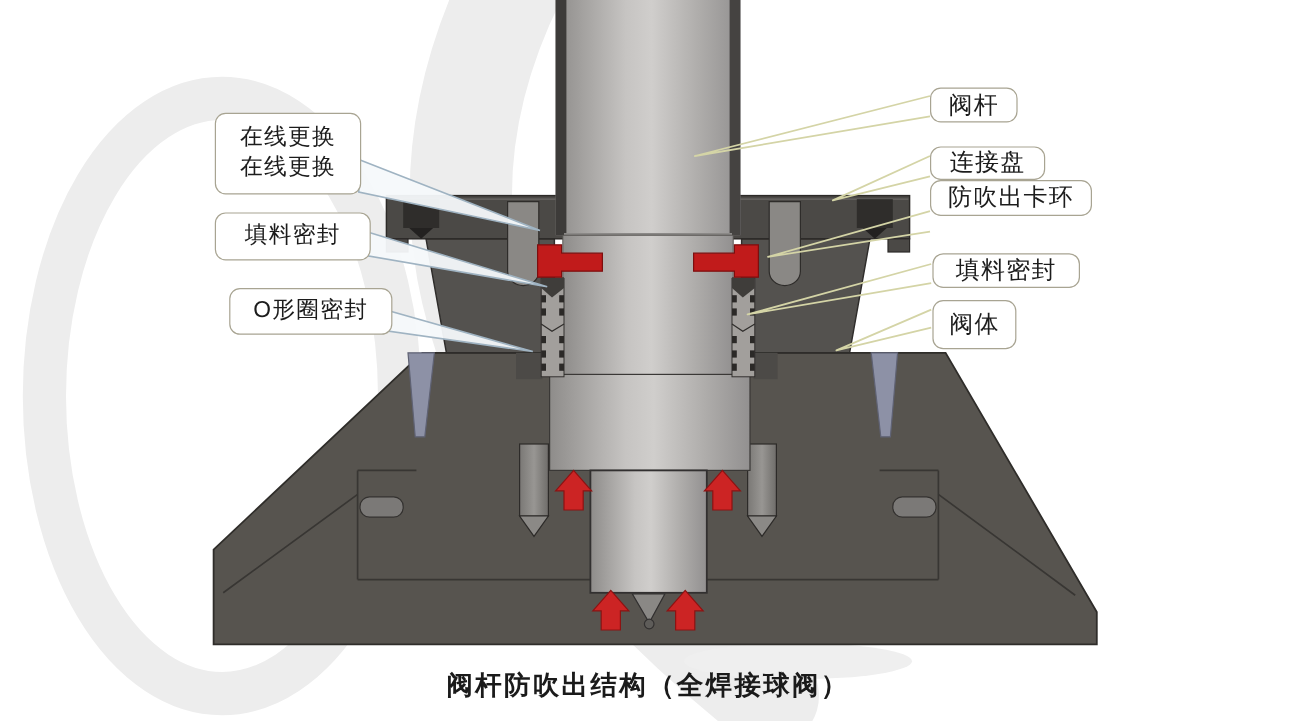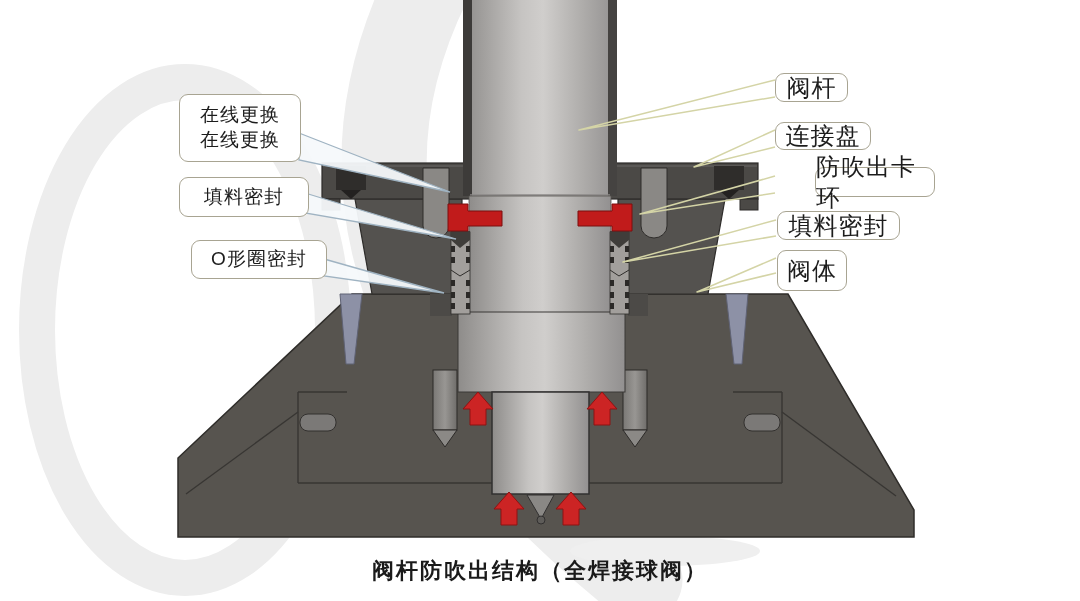--- a/index.html
+++ b/index.html
@@ -9,21 +9,21 @@
   }
   #diagram-svg{position:absolute;left:0;top:0;}
   .callout{
     position:absolute;background:#ffffff;border:1.6px solid #a8a492;
     border-radius:9px;display:flex;flex-direction:column;align-items:center;
     justify-content:center;color:#1c1c1c;box-sizing:border-box;
     font-family:"Liberation Sans",sans-serif;letter-spacing:1px;
     z-index:5;line-height:1.3;
   }
   .callout.left{font-size:19px;}
-  .callout.right{font-size:24px;}
+  .callout.right{font-size:20px;}
   #caption{
     position:absolute;left:0;right:0;top:556px;text-align:center;
     font-size:22px;font-weight:700;color:#1a1a1a;letter-spacing:2px;
     z-index:5;
   }
 </style>
 </head>
 <body>
 
 <div id="stage">
@@ -172,19 +172,19 @@
 
 <div class="callout left" style="left:179px;top:94px;width:122px;height:68px;">
   <div>在线更换</div>
   <div>在线更换</div>
 </div>
 <div class="callout left" style="left:179px;top:177px;width:130px;height:40px;">填料密封</div>
 <div class="callout left" style="left:191px;top:240px;width:136px;height:39px;">O形圈密封</div>
 
 <div class="callout right" style="left:775px;top:73px;width:73px;height:29px;">阀杆</div>
 <div class="callout right" style="left:775px;top:122px;width:96px;height:28px;">连接盘</div>
-<div class="callout right" style="left:775px;top:167px;width:120px;height:30px;margin-left:40px;">防吹出卡环</div>
+<div class="callout right" style="left:775px;top:150px;width:135px;height:30px;">防吹出卡环</div>
 <div class="callout right" style="left:777px;top:211px;width:123px;height:29px;">填料密封</div>
 <div class="callout right" style="left:777px;top:250px;width:70px;height:41px;">阀体</div>
 
 <div id="caption">阀杆防吹出结构（全焊接球阀）</div>
 
 </div>
 
 </body></html>

